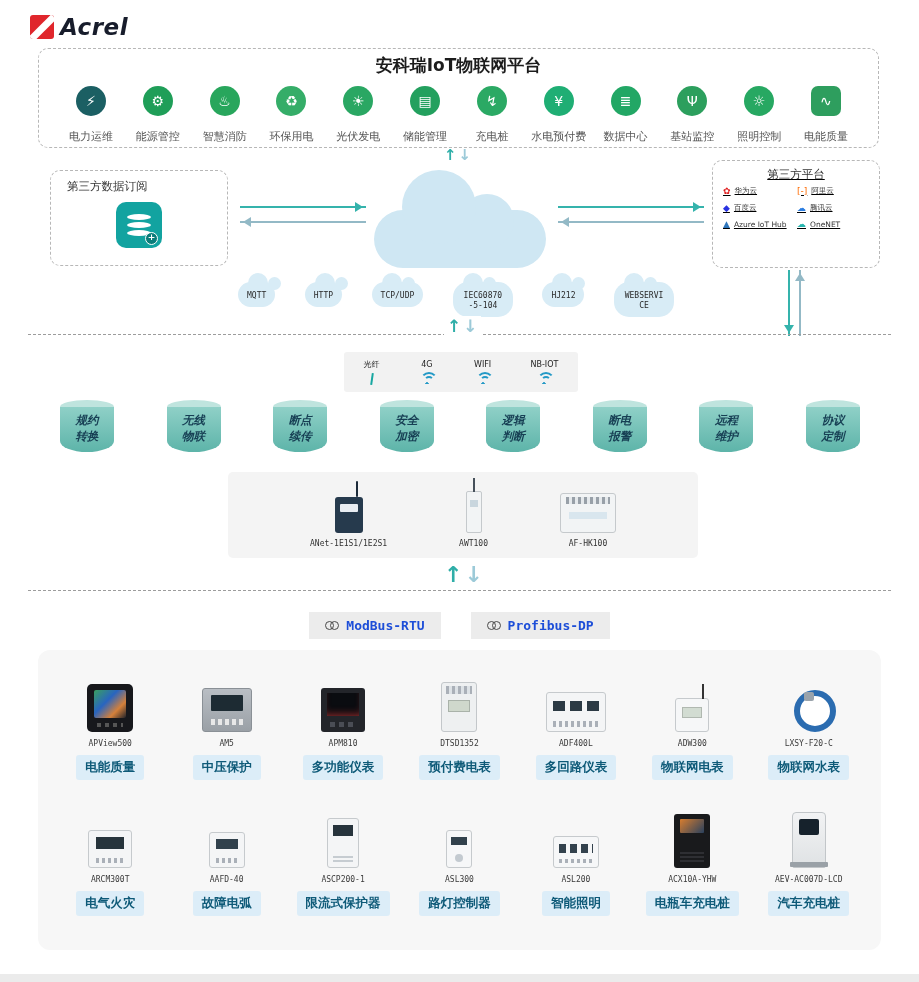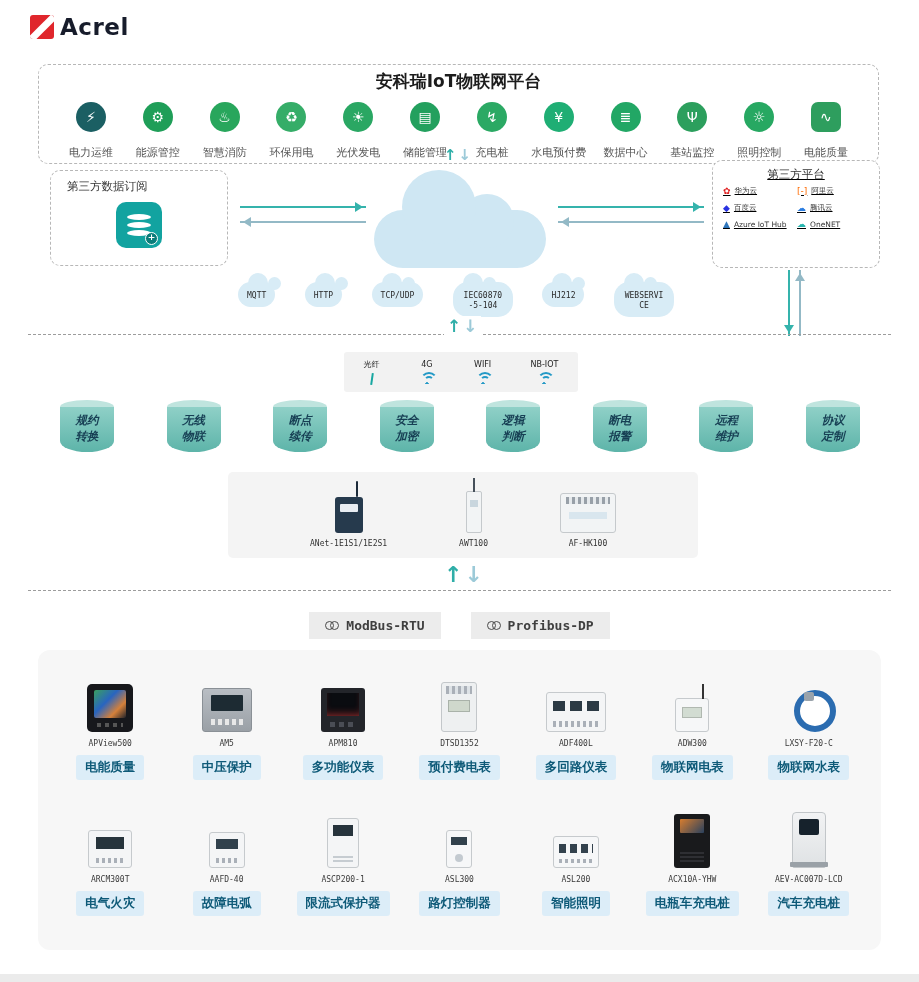--- a/index.html
+++ b/index.html
@@ -3,25 +3,25 @@
 <meta charset="utf-8">
 <style>
   * { margin:0; padding:0; box-sizing:border-box; }
   body { background:#fff; font-family:"DejaVu Sans", sans-serif; }
   .page { position:relative; width:919px; height:982px; background:#fff; overflow:hidden; }
 
   
   .logo { position:absolute; left:30px; top:14px; display:flex; align-items:center; gap:6px; }
   .logo-mark { width:24px; height:24px; background:#e0262c; border-radius:3px; position:relative; overflow:hidden; }
   .logo-mark::after { content:""; position:absolute; width:34px; height:7px; background:#fff; transform:rotate(-45deg); left:-5px; top:10px; }
-  .logo-text { font-size:23px; font-weight:800; color:#171c2b; letter-spacing:.5px; }
+  .logo-text { font-size:23px; font-weight:800; font-style:italic; color:#171c2b; letter-spacing:.5px; }
 
   
   .dashed-box { border:1px dashed #b7b7b7; border-radius:10px; position:absolute; background:#fff; }
-  .platform-box { left:38px; top:64px; width:841px; height:100px; }
+  .platform-box { left:38px; top:48px; width:841px; height:100px; }
   .platform-title { text-align:center; padding-top:5px; font-size:17px; font-weight:bold; color:#1c1c1c; }
   .apps-row { display:flex; justify-content:space-between; padding:9px 24px 0; }
   .app { width:56px; display:flex; flex-direction:column; align-items:center; }
   .app-circle { width:30px; height:30px; border-radius:50%; display:flex; align-items:center; justify-content:center; }
   .app-circle.sq { border-radius:7px; }
   .app-circle .glyph { font-style:normal; color:#fff; font-size:14px; line-height:1; }
   .app-label { margin-top:13px; font-size:11px; color:#555; white-space:nowrap; }
 
   
   .v-pair { position:absolute; display:flex; gap:2px; font-weight:bold; }
@@ -117,21 +117,21 @@
   .gw-awt { width:16px; height:42px; background:#f2f4f5; border:1px solid #c5c9cc; border-radius:2px; }
   .gw-awt::before { content:""; position:absolute; top:-14px; left:6px; width:2px; height:14px; background:#46505a; }
   .gw-awt::after { content:""; position:absolute; top:8px; left:3px; right:3px; height:7px; background:#c9d6de; }
   .gw-afhk { width:56px; height:40px; background:#f2f4f5; border:1px solid #c5c9cc; border-radius:3px; }
   .gw-afhk::before { content:""; position:absolute; top:3px; left:5px; right:5px; height:7px; background:repeating-linear-gradient(90deg,#98a0a8 0 3px,#e5e9ec 3px 6px); }
   .gw-afhk::after { content:""; position:absolute; top:18px; left:8px; right:8px; height:7px; background:#d9e6ee; }
 
   
   .chip-row { position:absolute; left:0; right:0; top:612px; display:flex; justify-content:center; gap:30px; }
   .chip { background:#ececec; padding:6px 16px; display:flex; align-items:center; gap:7px; }
-  .chip-label { font-family:"DejaVu Sans Mono", monospace; font-size:13px; font-weight:bold; color:#404040; }
+  .chip-label { font-family:"DejaVu Sans Mono", monospace; font-size:13px; font-weight:bold; color:#1d4ed8; }
   .link-icon { position:relative; width:14px; height:9px; display:inline-block; }
   .link-icon::before, .link-icon::after { content:""; position:absolute; width:7px; height:7px; border:1.5px solid #4a4a4a; border-radius:50%; top:0; }
   .link-icon::before { left:0; } .link-icon::after { left:5px; }
 
   
   .devices-panel { position:absolute; left:38px; top:650px; width:843px; height:300px; background:#f7f7f7; border-radius:12px; }
   .dev-row { display:flex; padding:0 14px; }
   .dev-row.r1 { margin-top:24px; }
   .dev-row.r2 { margin-top:30px; }
   .dev { flex:1; min-width:0; display:flex; flex-direction:column; align-items:center; }

